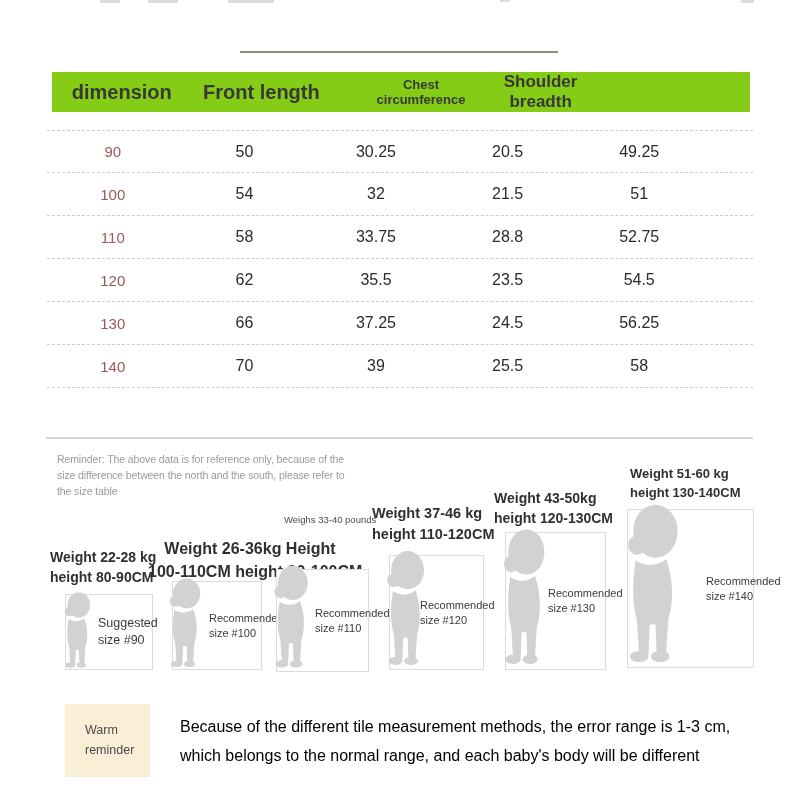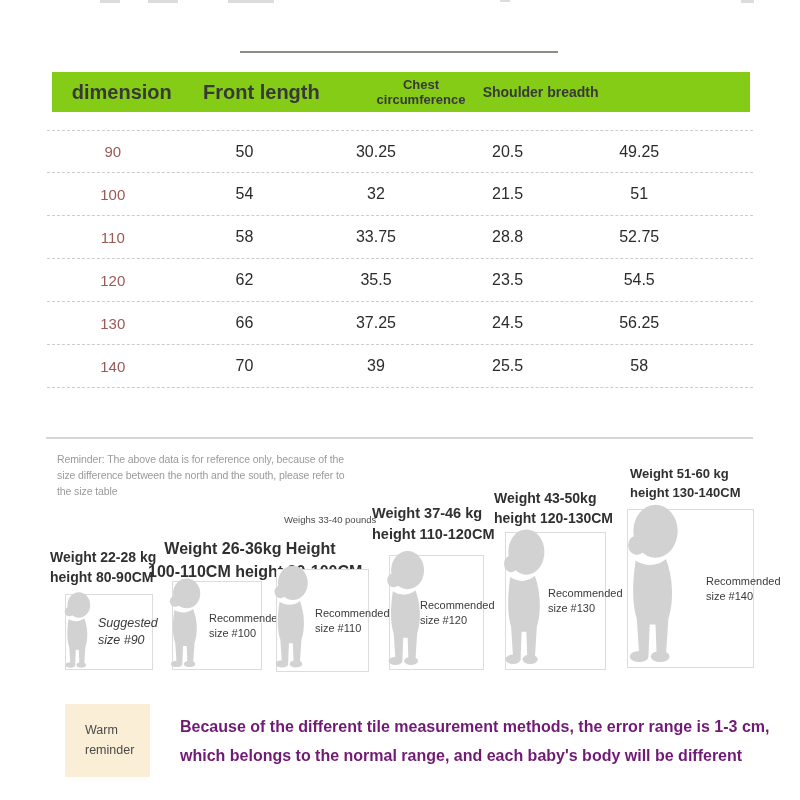--- a/index.html
+++ b/index.html
@@ -13,21 +13,21 @@
 
   
   .top-line { left:240px; top:51px; width:318px; height:2px; background:#8c8e84; }
   .section-divider { left:46px; top:437px; width:707px; height:2px; background:#d6d6d6; }
 
   
   .header-band { left:52px; top:72px; width:698px; height:40px; background:#84cc16;
     display:grid; grid-template-columns:repeat(5,1fr); align-items:center; text-align:center; color:#383838; }
   .h0,.h1 { font-size:20px; font-weight:700; }
   .h2 { font-size:13px; font-weight:700;margin-left:40px; }
-  .h3 { font-size:14px; font-weight:700; }
+  .h3 { font-size:17px; font-weight:700; }
   .h4 { font-size:18px; font-weight:700; }
 
   
   .rows { left:47px; top:130px; width:706px; }
   .size-row { height:43px; border-bottom:1px dashed #cccccc; }
   .size-row:first-child { border-top:1px dashed #cccccc; }
   .row-grid { width:658px; height:100%; display:grid; grid-template-columns:repeat(5,1fr);
     align-items:center; text-align:center; }
   .cell-size { color:#9a5a56; font-size:15px; }
   .cell-val { color:#2b2b2b; font-size:16px; }
@@ -41,21 +41,21 @@
   .fig-info div { white-space:nowrap; }
   .fig-box { position:absolute; background:#ffffff; border:1.5px solid #dcdcdc;
     display:flex; align-items:center; }
   .fig-label { color:#3a3a3a; line-height:1.35; }
   .fig-sil { position:absolute; }
   .fig-sil svg { display:block; width:100%; height:100%; }
 
   
   .warm-badge { left:65px; top:704px; width:85px; height:73px; background:#fbeed6;
     display:flex; align-items:center; padding-left:20px; font-size:12.5px; color:#4a4a4a; line-height:1.55; }
-  .bottom-text { left:180px; top:712px; color:#701a75; font-size:16px; line-height:29px;font-weight:bold; }
+  .bottom-text { left:180px; top:712px; color:#000000; font-size:16px; line-height:29px; }
   .bottom-text div { white-space:nowrap; }
 </style>
 </head>
 <body>
 
 <svg width="0" height="0" style="position:absolute">
   <defs>
     <g id="child-shape">
       <circle cx="33" cy="21" r="19"></circle>
       <ellipse cx="17" cy="31" rx="7.5" ry="7"></ellipse>
@@ -146,21 +146,21 @@
     <div>Reminder: The above data is for reference only, because of the</div>
     <div>size difference between the north and the south, please refer to</div>
     <div>the size table</div>
   </div>
 
   <div class="fig-info" style="left:50px;top:548px;width:120px;font-size:14px;line-height:1.4;">
     <div>Weight 22-28 kg</div>
     <div>height 80-90CM</div>
   </div>
   <div class="fig-box" style="left:65px;top:594px;width:88px;height:76px;padding-left:32px;">
-    <div class="fig-label" style="font-size:12.5px;font-style:italic;">Suggested size #90</div>
+    <div class="fig-label" style="font-size:12.5px;">Suggested size #90</div>
   </div>
   <div class="fig-sil" style="left:59px;top:591px;width:36px;height:80px;">
     <svg viewBox="0 0 60 120" preserveAspectRatio="none" fill="#d2d2d2">
         <use href="#child-shape"></use>
       </svg>
   </div>
 
   <div class="fig-info" style="left:148px;top:537px;width:204px;font-size:16px;line-height:1.45;text-align:center;">
     <div>Weight 26-36kg Height</div>
     <div>100-110CM height 90-100CM</div>

